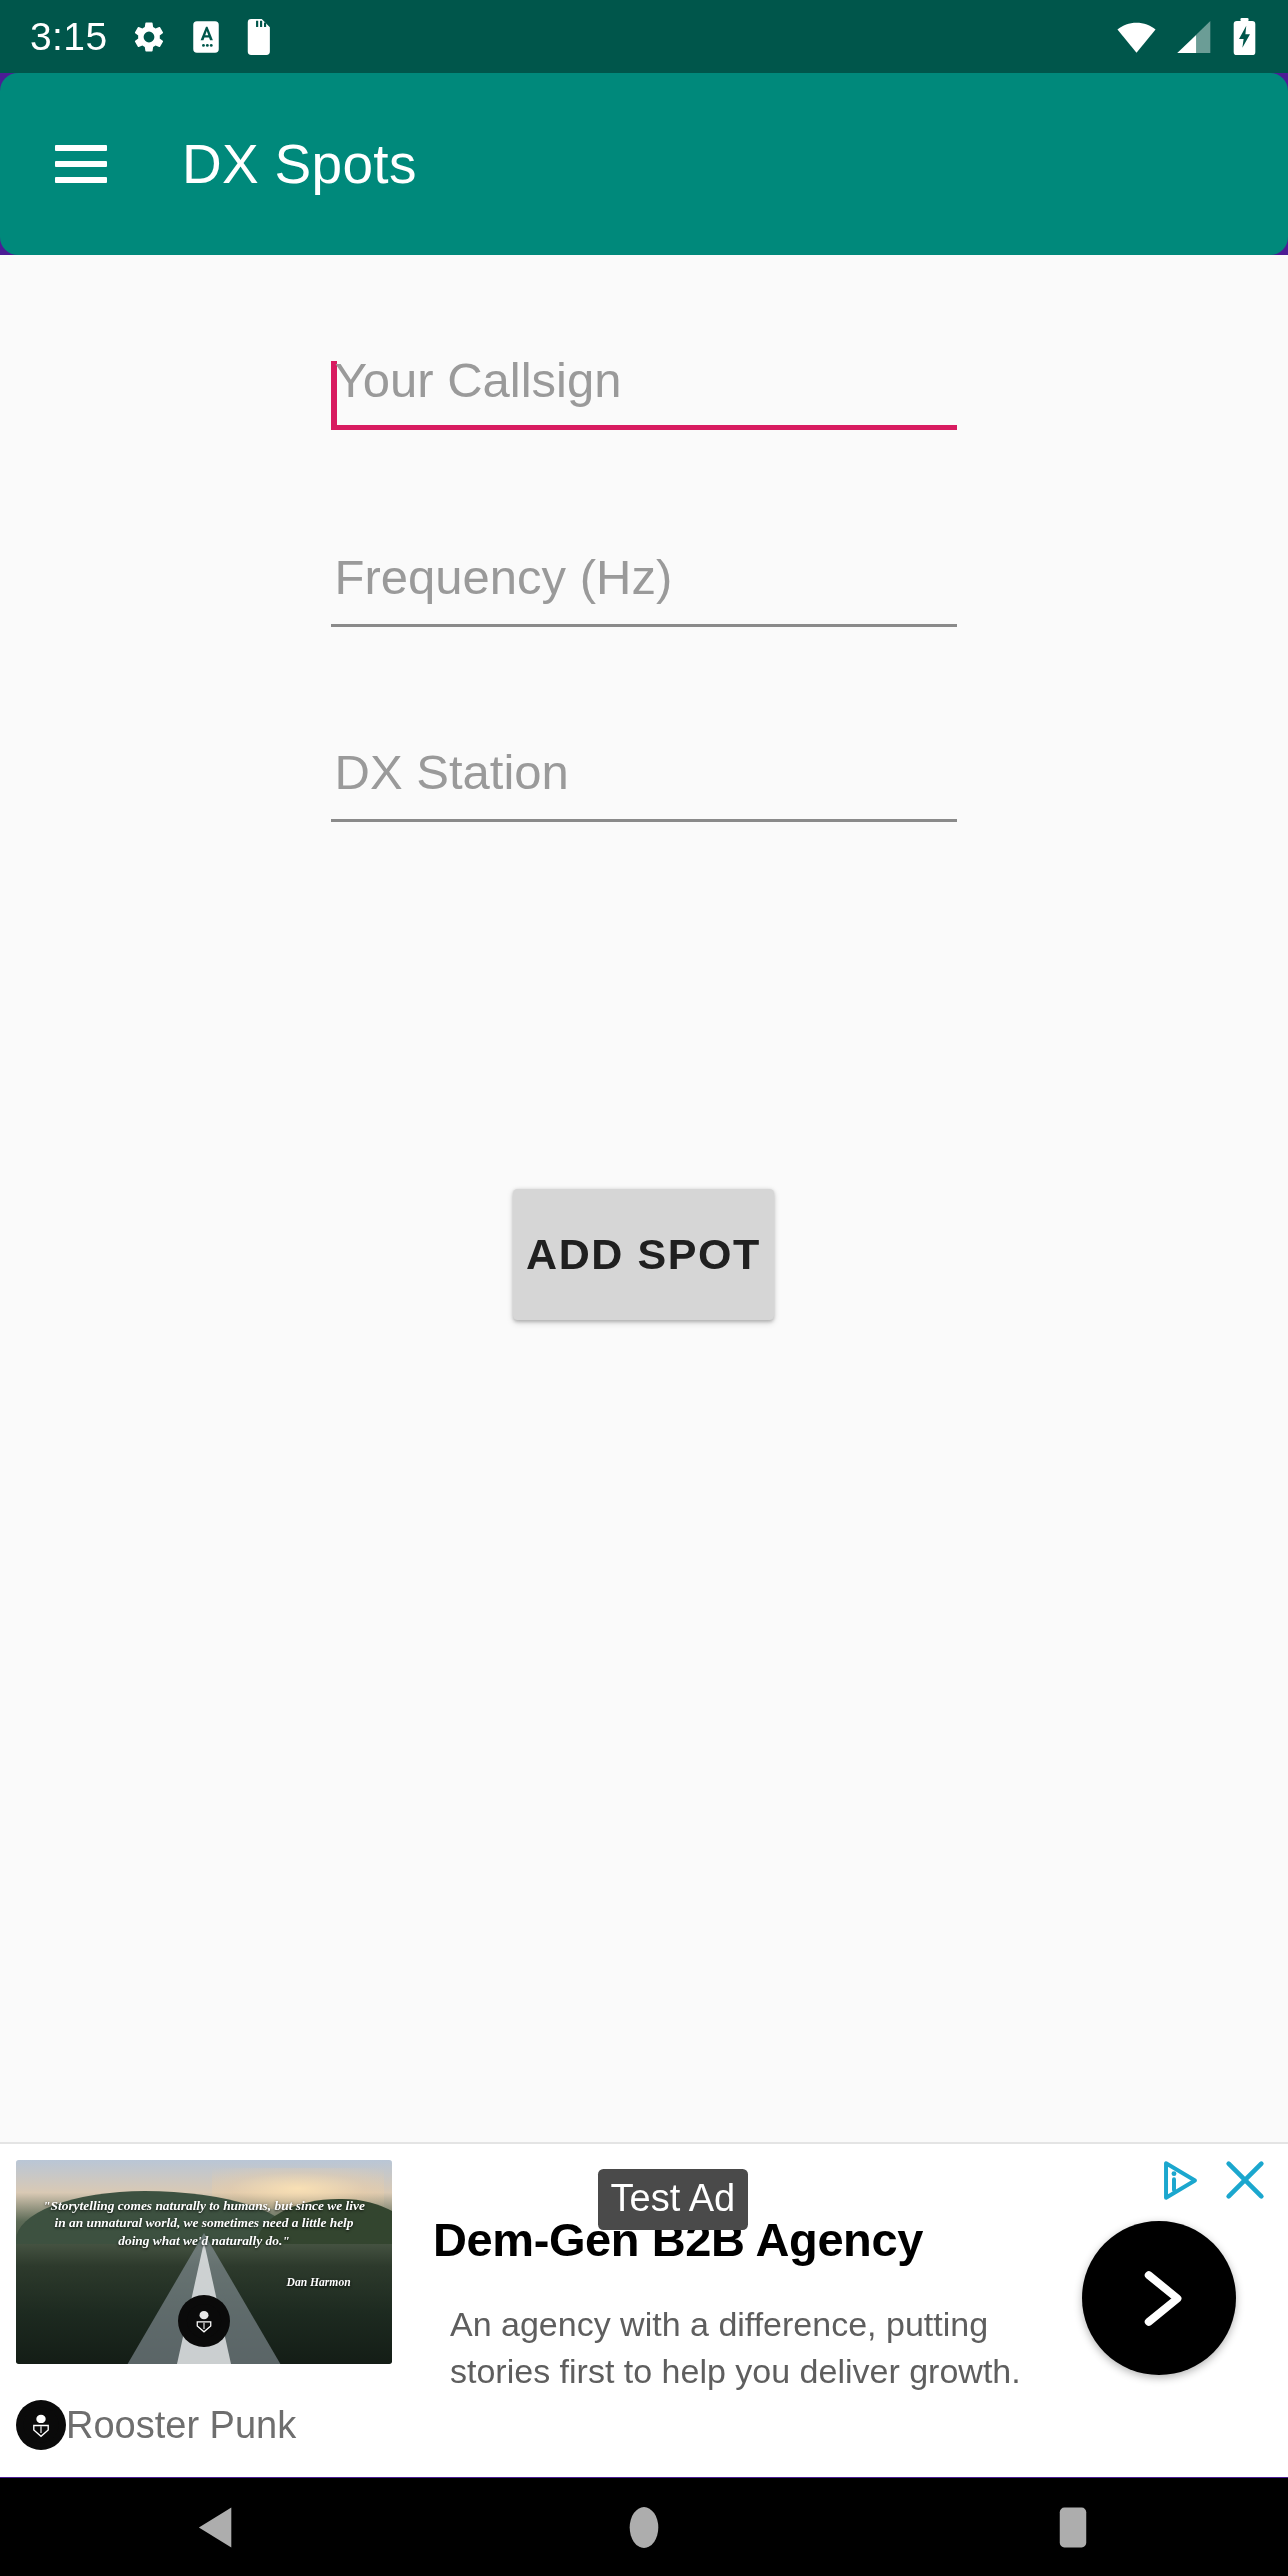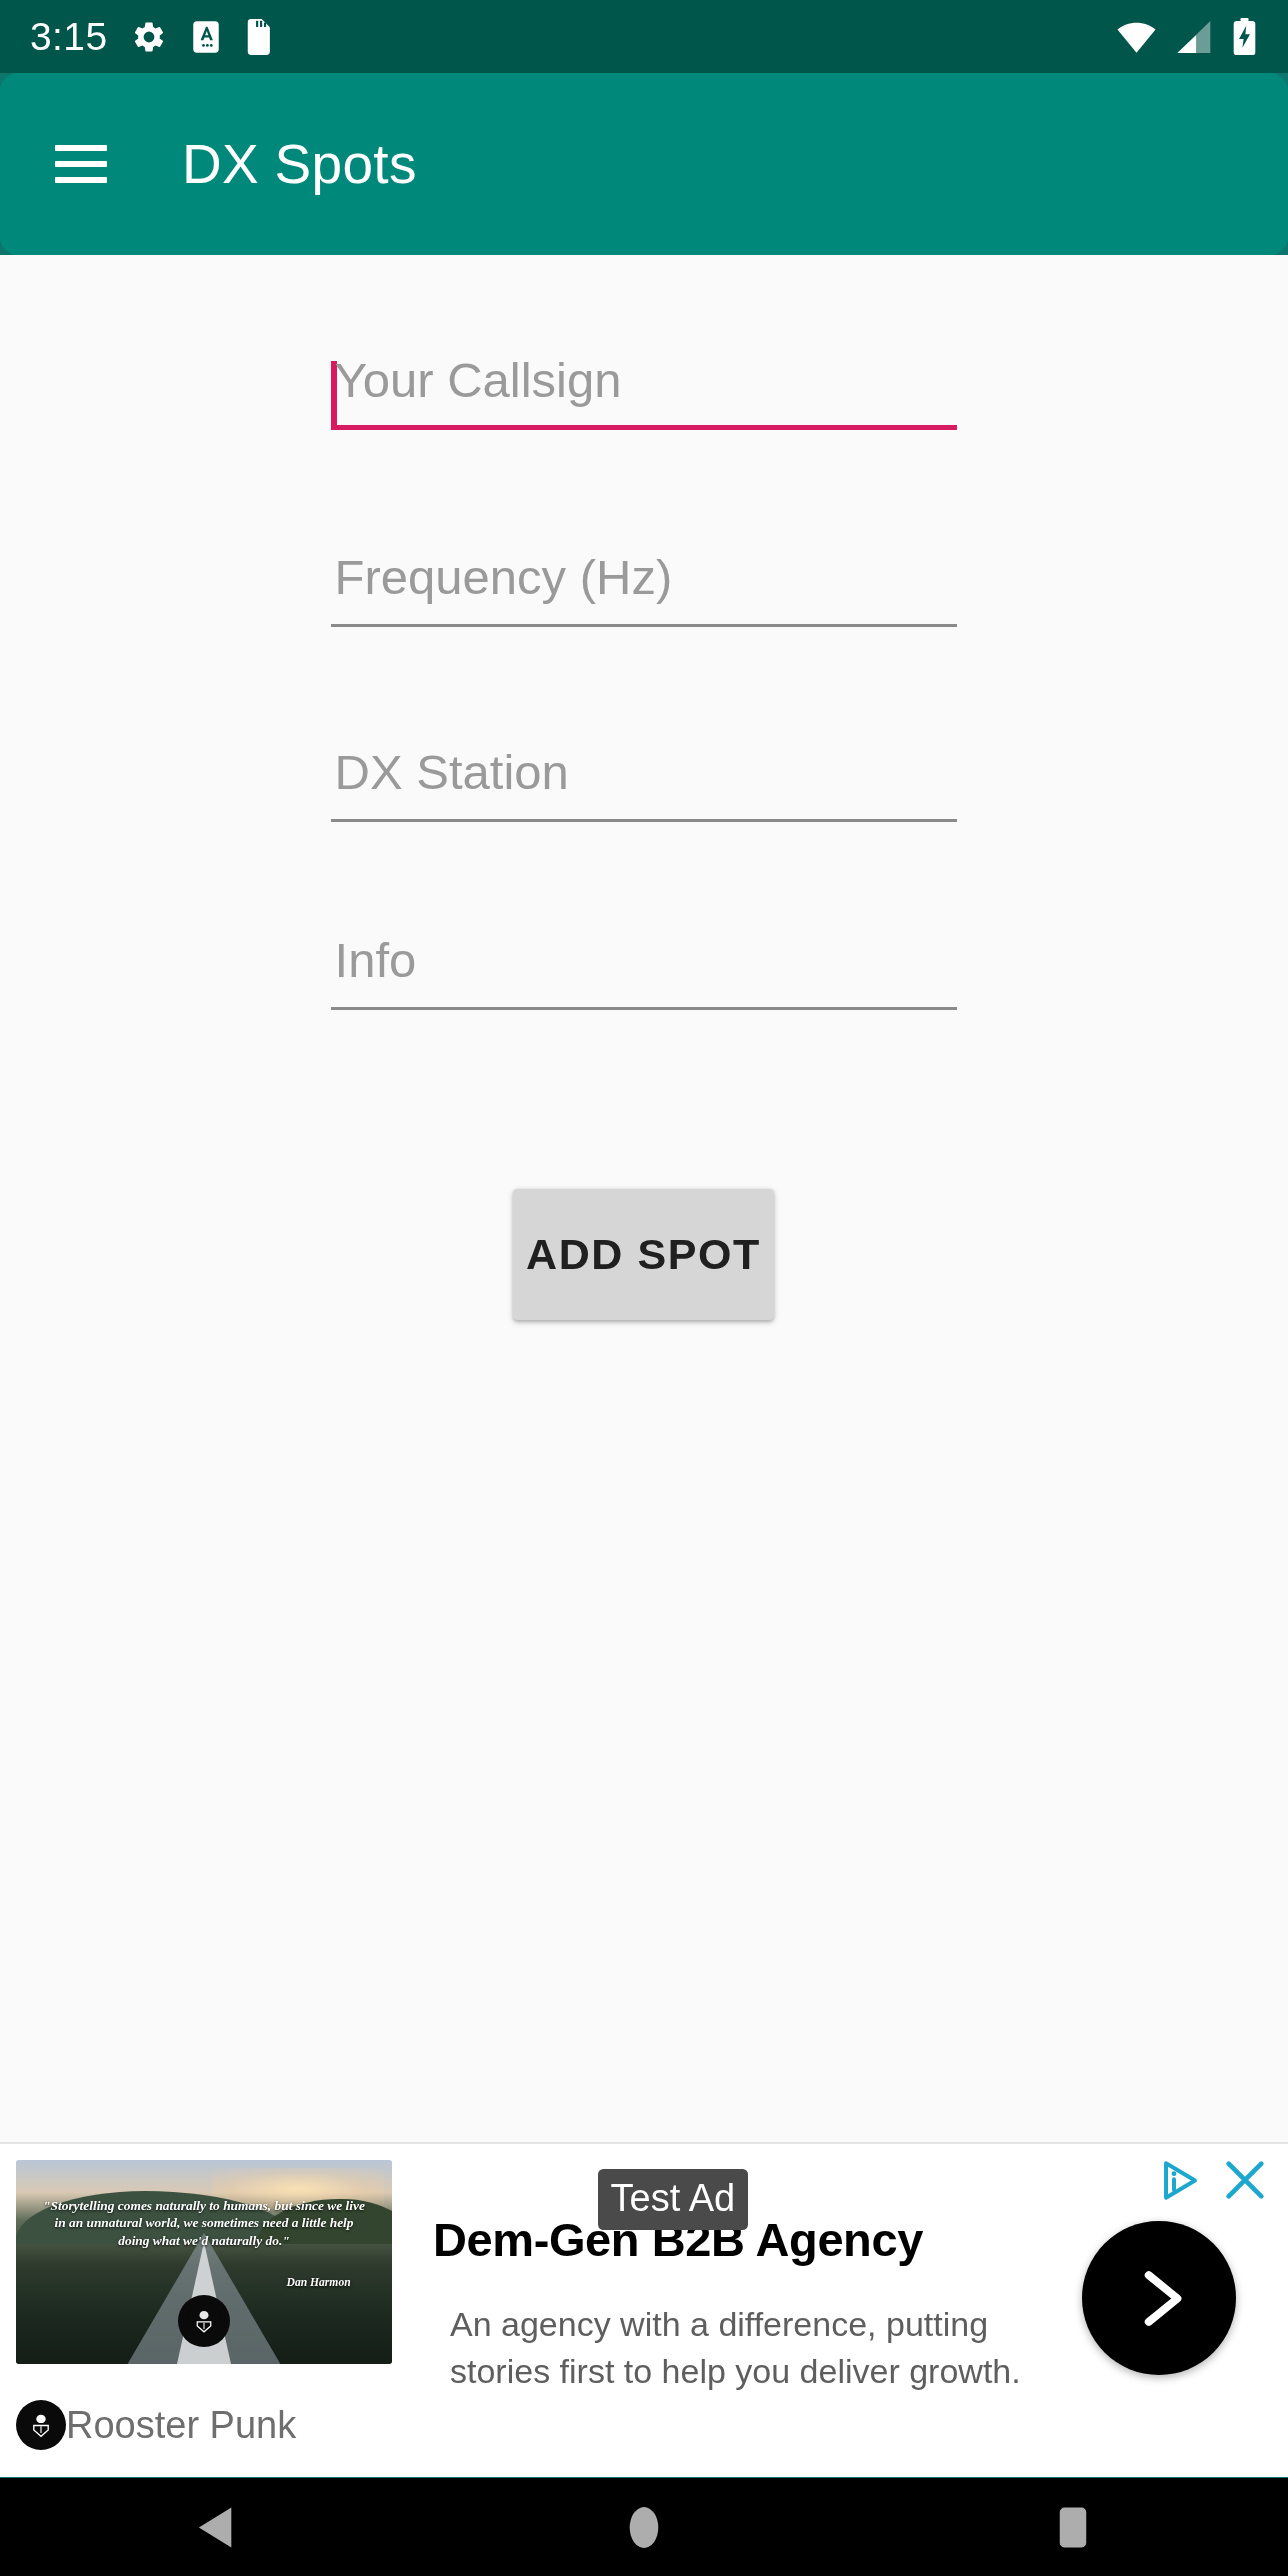--- a/index.html
+++ b/index.html
@@ -9,21 +9,21 @@
     height: 2576px;
     background: #000;
     font-family: "Liberation Sans", sans-serif;
     overflow: hidden;
   }
 
   #screen {
     position: relative;
     width: 1288px;
     height: 2576px;
-    background: #0f766e;
+    background: #4c1d95;
     overflow: hidden;
   }
 
   
   .status-bar {
     position: absolute;
     top: 0; left: 0;
     width: 1288px;
     height: 73px;
     background: #00564B;
@@ -442,24 +442,20 @@
       <span class="caret"></span>
       <span class="placeholder">Your Callsign</span>
       <span class="underline"></span>
     </div>
 
     <div class="field field-dxstation">
       <span class="placeholder">DX Station</span>
       <span class="underline"></span>
     </div>
 
-    <div class="field field-info">
-      <span class="placeholder">Info</span>
-      <span class="underline"></span>
-    </div>
 
     <button class="add-spot-button">ADD SPOT</button>
   </div>
 
   <div class="ad-banner">
 
     <div class="ad-media">
       <span class="sky-glow"></span>
       <span class="ridge"></span>
       <span class="ridge2"></span>

